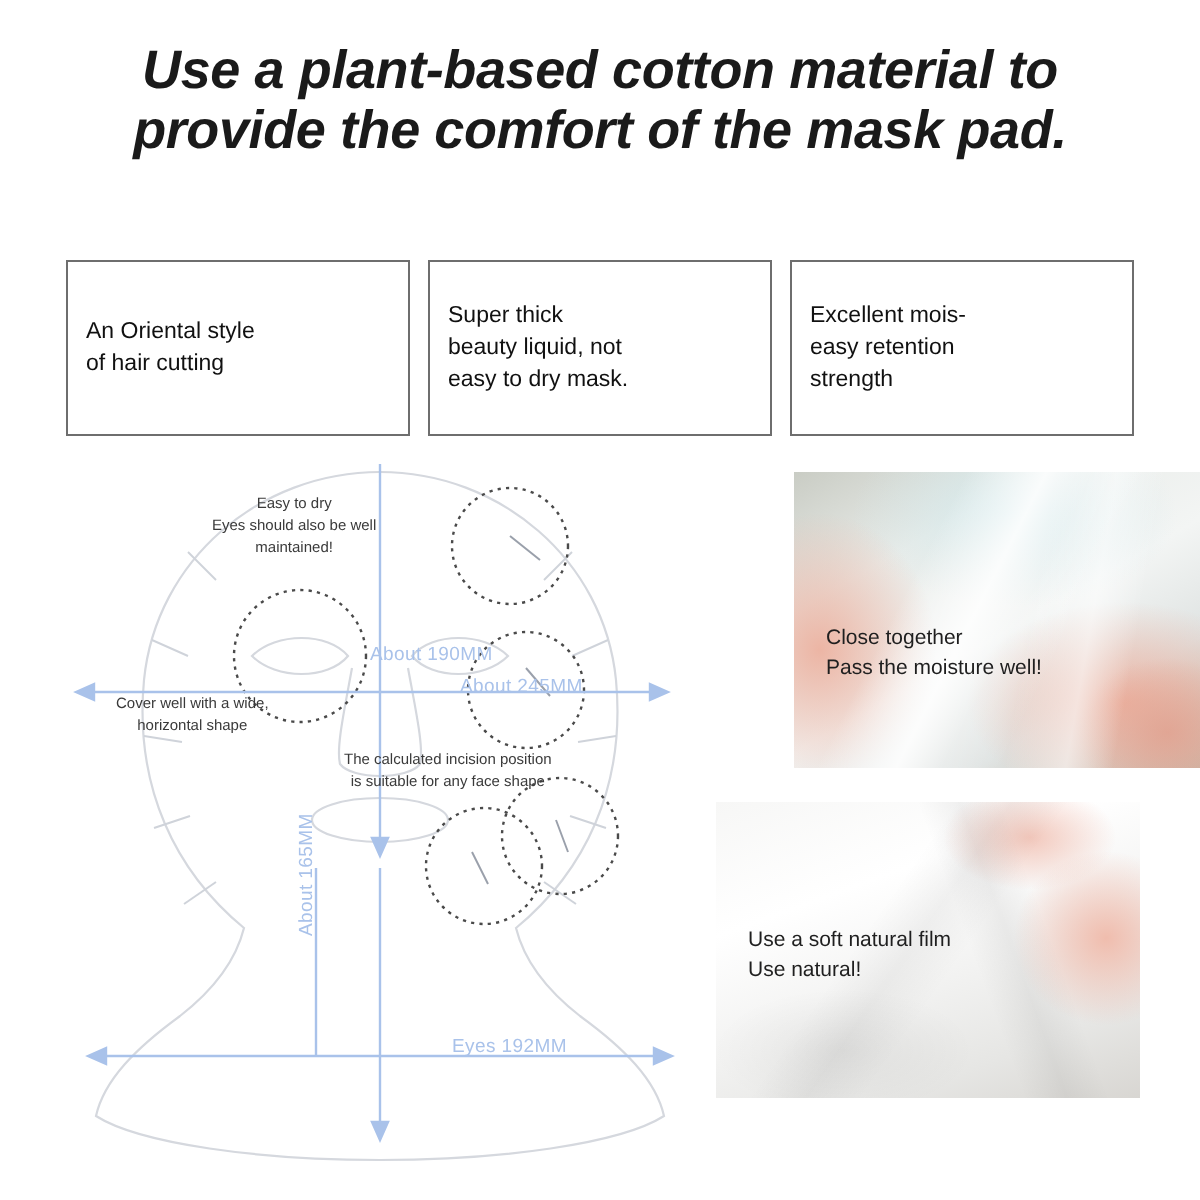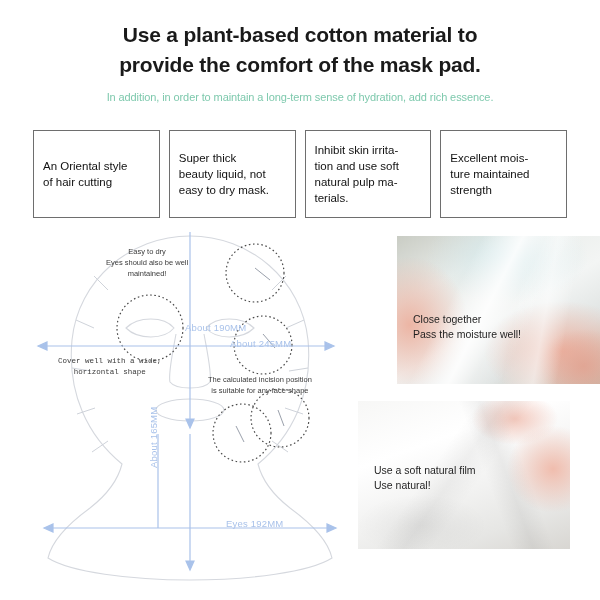--- a/index.html
+++ b/index.html
@@ -6,22 +6,22 @@
   body{
     width:600px;height:600px;background:#ffffff;
     font-family:"Liberation Sans", sans-serif;
     overflow:hidden;position:relative;
   }
   .page{position:relative;width:600px;height:600px;}
 
   
   .header{position:absolute;left:0;top:20px;width:600px;text-align:center;}
   .title{
-    font-size:21px;font-weight:bold;color:#1a1a1a;
-    line-height:30px;letter-spacing:-0.2px;
+    font-size:27px;font-weight:bold;color:#1a1a1a;
+    line-height:30px;letter-spacing:-0.2px;font-style:italic;
   }
   .title span{display:block;}
   .subtitle{
     margin-top:11px;font-size:11px;color:#7ec9ad;
     letter-spacing:-0.1px;
   }
 
   
   .features{position:absolute;left:33px;top:130px;width:534px;height:88px;display:flex;gap:9px;}
   .fbox{
@@ -42,22 +42,22 @@
   }
   .d190{left:155px;top:50px;margin-top:44px;}
   .d245{left:200px;top:110px;}
   .d192{left:196px;top:290px;}
   .d165{left:118px;top:240px;transform:rotate(-90deg);transform-origin:left top;}
   .note{
     position:absolute;color:#3a3a3a;font-size:7.5px;line-height:11px;
     text-align:center;white-space:nowrap;
   }
   .n1{left:76px;top:18px;text-align:center;}
-  .n2{left:28px;top:128px;font-family:Liberation Mono, monospace;}
-  .n3{left:142px;top:146px;margin-left:36px;}
+  .n2{left:28px;top:118px;}
+  .n3{left:142px;top:146px;}
 
   
   .photos{position:absolute;left:358px;top:8px;width:212px;height:338px;}
   .photo{position:relative;width:212px;overflow:hidden;}
   .photo.top{height:148px;margin-left:39px;}
   .photo.bot{height:148px;margin-top:17px;}
 
   .ph-top{
     position:absolute;inset:0;
     background:
@@ -97,49 +97,40 @@
 </head>
 <body>
 
 <div class="page">
 
   <div class="header">
     <div class="title">
       <span>Use a plant-based cotton material to</span>
       <span>provide the comfort of the mask pad.</span>
     </div>
-    <div class="subtitle">In addition, in order to maintain a long-term sense of hydration, add rich essence.</div>
   </div>
 
   <div class="features">
     <div class="fbox">
       <p>
         <span>An Oriental style</span><br>
         <span>of hair cutting</span>
       </p>
     </div>
     <div class="fbox">
       <p>
         <span>Super thick</span><br>
         <span>beauty liquid, not</span><br>
         <span>easy to dry mask.</span>
       </p>
     </div>
     <div class="fbox">
       <p>
-        <span>Inhibit skin irrita-</span><br>
-        <span>tion and use soft</span><br>
-        <span>natural pulp ma-</span><br>
-        <span>terials.</span>
-      </p>
-    </div>
-    <div class="fbox">
-      <p>
         <span>Excellent mois-</span><br>
-        <span>ture maintained</span><br>
+        <span>easy retention</span><br>
         <span>strength</span>
       </p>
     </div>
   </div>
 
   <div class="main">
 
     <div class="diagram">
       <svg width="320" height="358" viewBox="0 0 320 358">
 

